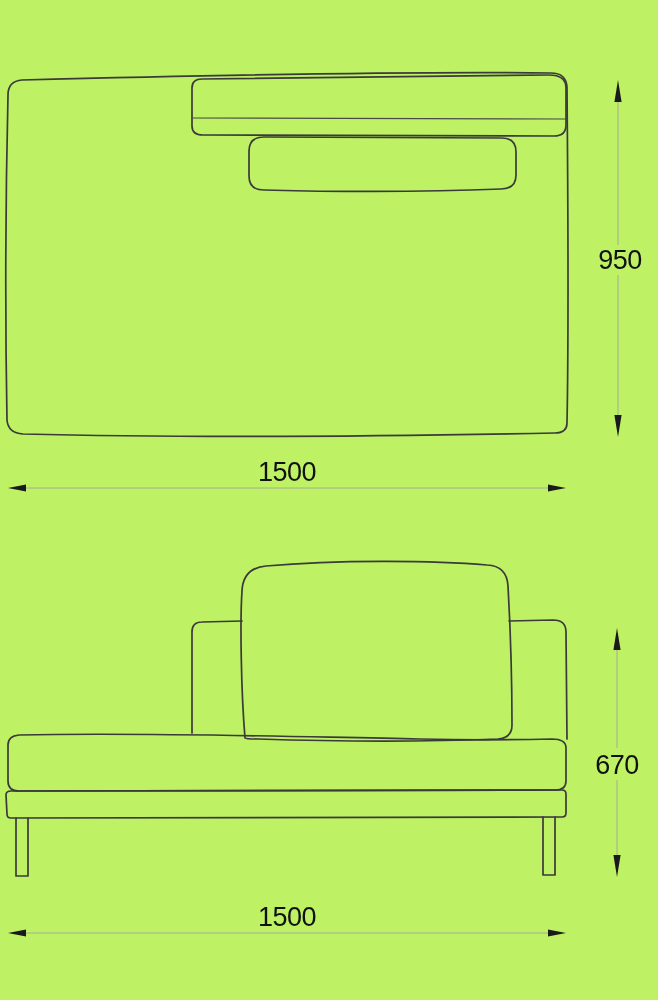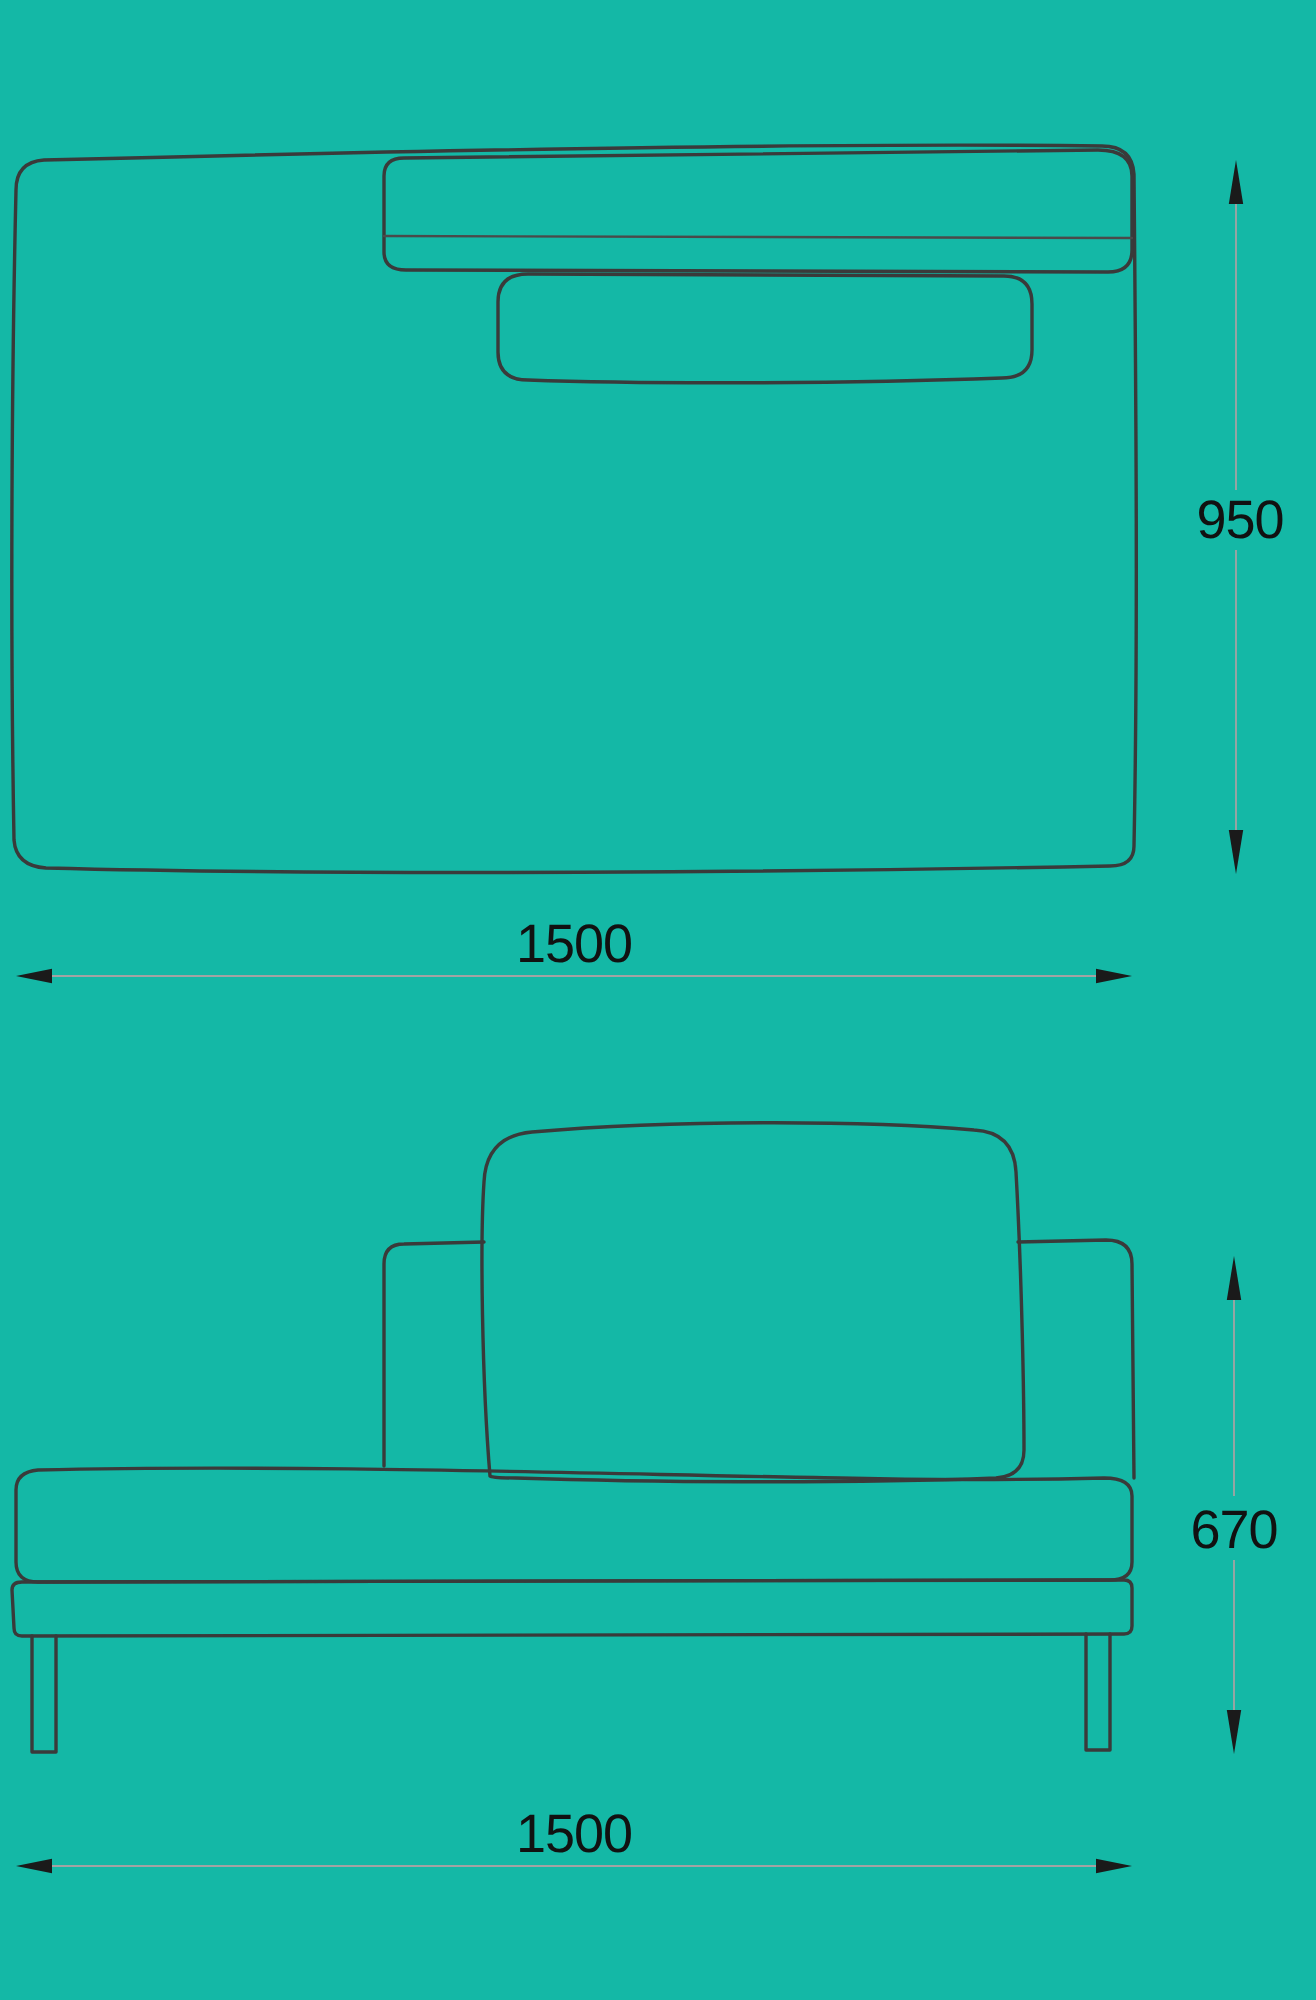--- a/index.html
+++ b/index.html
@@ -4,21 +4,21 @@
 <style>
   html, body {
     margin: 0;
     padding: 0;
     background: #ffffff;
   }
   .page {
     position: relative;
     width: 658px;
     height: 1000px;
-    background: #14b8a6;
+    background: #bef264;
     overflow: hidden;
     font-family: "Liberation Sans", sans-serif;
   }
   svg { display: block; }
   .outline-stroke {
     fill: none;
     stroke: #3a3a3a;
     stroke-width: 1.7;
     stroke-linecap: round;
     stroke-linejoin: round;

